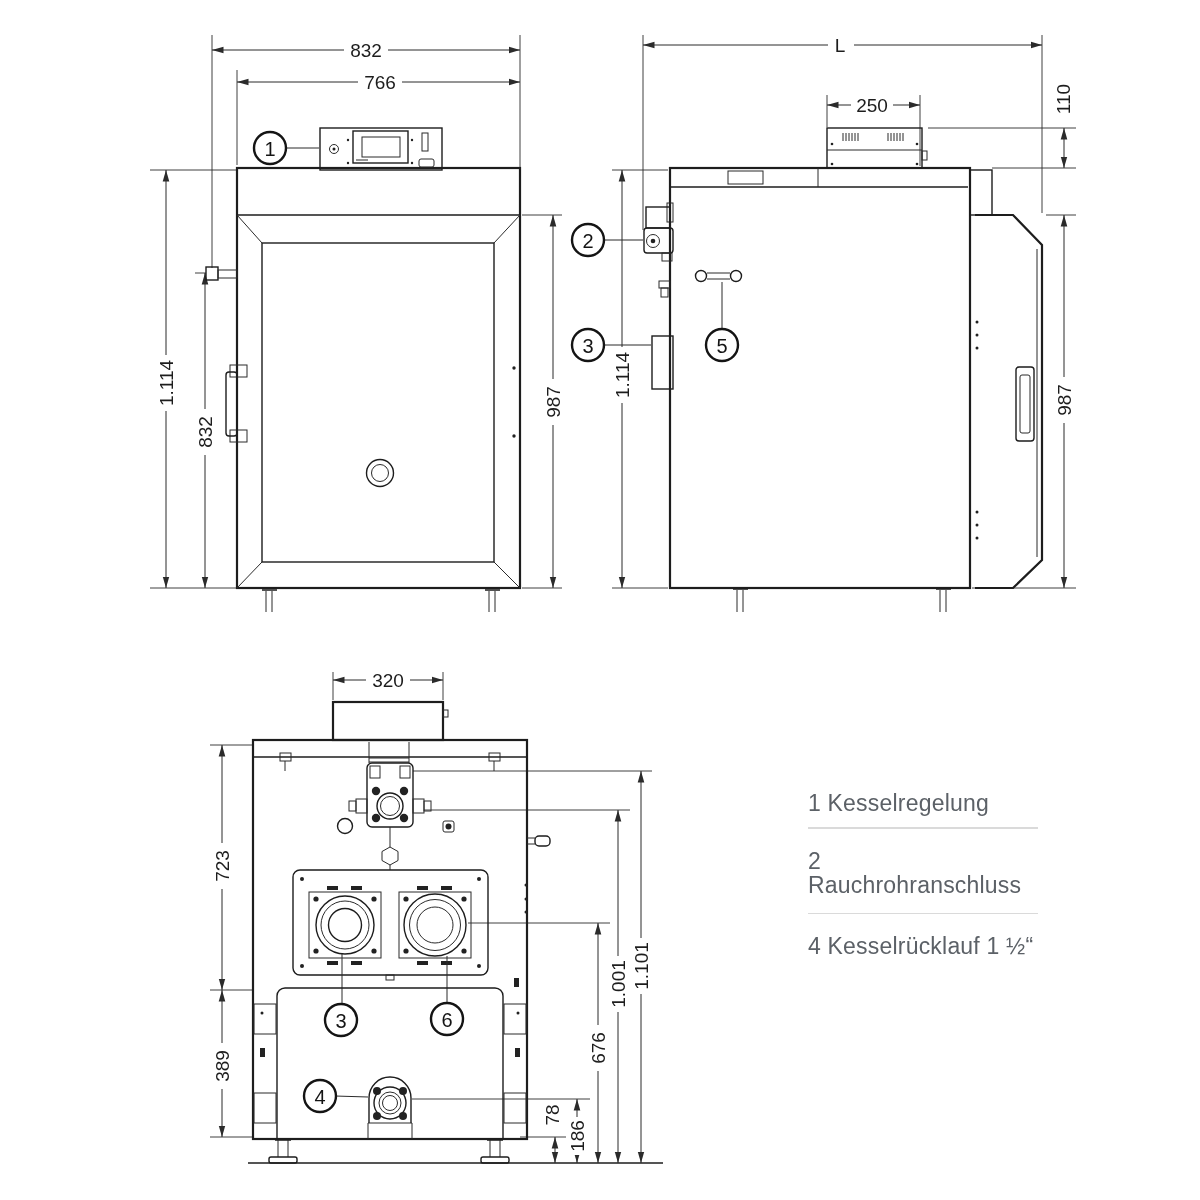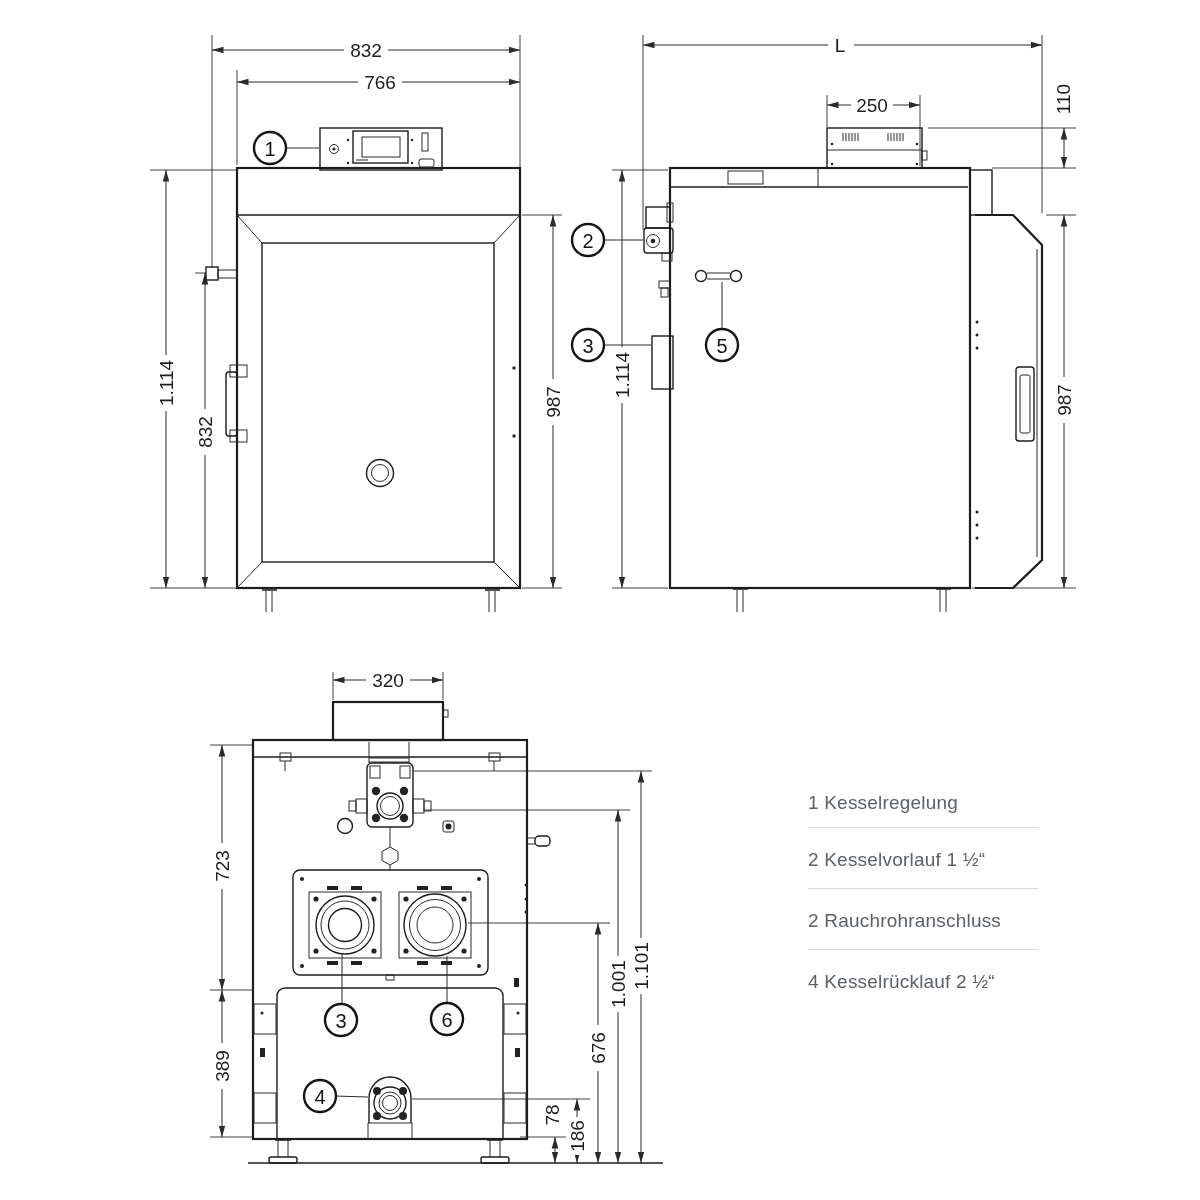--- a/index.html
+++ b/index.html
@@ -13,21 +13,21 @@
   .dim{fill:none;stroke:#2b2b2b;stroke-width:1;}
   .ext{fill:none;stroke:#2b2b2b;stroke-width:0.9;}
   .dk{fill:#222;stroke:none;}
   .wbg{fill:#ffffff;stroke:none;}
   text{font-family:"Liberation Sans",sans-serif;}
   .dimtxt{font-size:19px;fill:#1d1d1d;text-anchor:middle;dominant-baseline:central;}
   .balloon circle{fill:#fff;stroke:#141414;stroke-width:2.4;}
   .balloon text{font-size:20px;fill:#141414;text-anchor:middle;dominant-baseline:central;}
   
   .legend{position:absolute;left:808px;top:791px;width:230px;}
-  .legend-item{font-size:19px;line-height:24px;color:#5c6167;letter-spacing:.2px;padding:20px 0 16px;}
+  .legend-item{font-size:23px;line-height:24px;color:#5c6167;letter-spacing:.2px;padding:20px 0 16px;}
   .legend-item:first-child{padding-top:0;padding-bottom:12px;}
   .legend-item:last-child{padding-bottom:0;}
   .legend-sep{border-top:1px solid #dadada;height:0;}
 </style>
 </head>
 <body>
 
 <div class="stage">
 
 <svg width="1200" height="1200" viewBox="0 0 1200 1200">
@@ -343,20 +343,19 @@
     <g class="balloon">
       <circle cx="320" cy="1096" r="16"></circle>
       <text x="320" y="1097">4</text>
     </g>
   </g>
 </svg>
 
 <div class="legend">
   <div class="legend-item">1 Kesselregelung</div>
   <div class="legend-sep"></div>
-  <div class="legend-item">2 Kesselvorlauf 1 ½“</div>
   <div class="legend-sep"></div>
   <div class="legend-item">2 Rauchrohranschluss</div>
   <div class="legend-sep"></div>
-  <div class="legend-item">4 Kesselrücklauf 2 ½“</div>
+  <div class="legend-item">4 Kesselrücklauf 1 ½“</div>
 </div>
 
 </div>
 
 </body></html>

